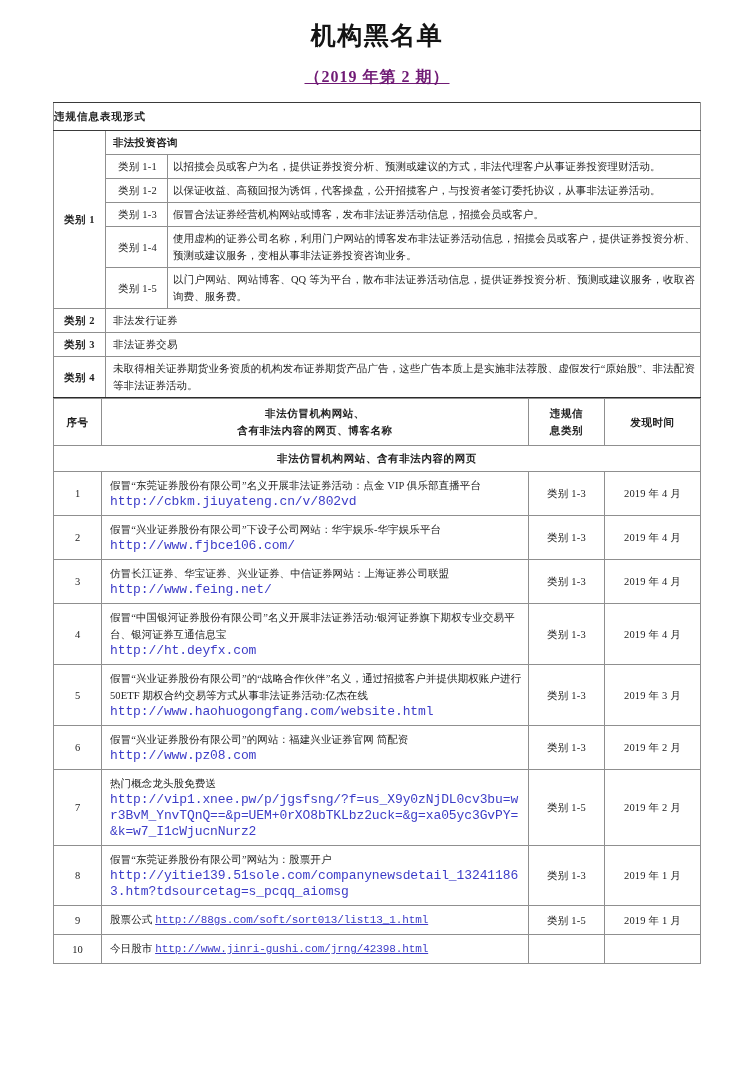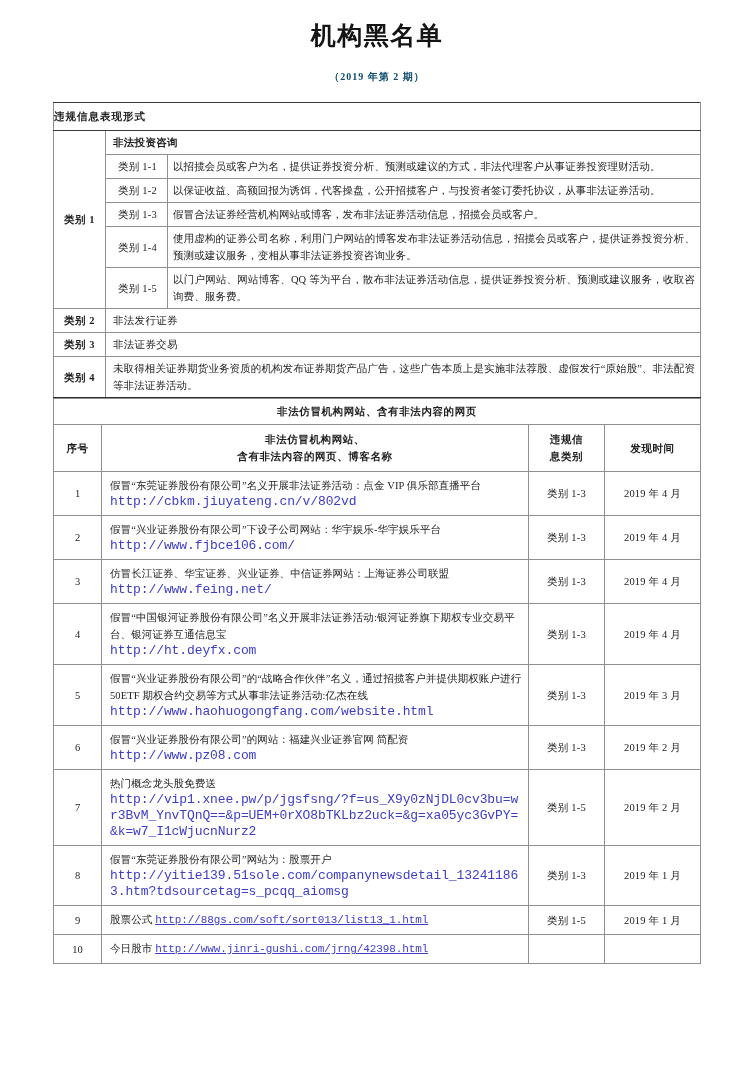--- a/index.html
+++ b/index.html
@@ -30,25 +30,26 @@
   }
   .title-line {
     font-size: 25px;
     font-weight: bold;
     letter-spacing: 1.5px;
     line-height: 44px;
     color: #141414;
     font-family: "Liberation Serif", "DejaVu Serif", serif;
   }
   .subtitle-line {
-    font-size: 10px;
+    font-size: 16px;
     font-weight: bold;
     letter-spacing: 1px;
     line-height: 38px;
-    color: #0c4a6e;
+    color: #701a75;
+    text-decoration: underline;
   }
 
   
   .table-wrap {
     width: 648px;
     margin: 6px auto 0 auto;
   }
   table.doc {
     border-collapse: collapse;
     width: 648px;
@@ -237,37 +238,37 @@
 
     <table class="doc" style="border-top:none;">
       <colgroup>
         <col style="width:48px">
         <col>
         <col style="width:76px">
         <col style="width:96px">
       </colgroup>
       <tbody>
         <tr>
-          <td class="band outer-l outer-r" colspan="4">非法仿冒机构网站、含有非法内容的网页</td>
-        </tr>
-
-        <tr>
           <td class="th2 outer-l">序号</td>
           <td class="th2">
             <span>非法仿冒机构网站、</span><br>
             <span>含有非法内容的网页、博客名称</span>
           </td>
           <td class="th2">
             <span>违规信</span><br>
             <span>息类别</span>
           </td>
           <td class="th2 outer-r">发现时间</td>
         </tr>
 
         <tr>
+          <td class="band outer-l outer-r" colspan="4">非法仿冒机构网站、含有非法内容的网页</td>
+        </tr>
+
+        <tr>
           <td class="col-no outer-l">1</td>
           <td class="site-cell">
             <span class="site-desc">假冒“东莞证券股份有限公司”名义开展非法证券活动：点金 VIP 俱乐部直播平台</span>
             <span class="url">http://cbkm.jiuyateng.cn/v/802vd</span>
           </td>
           <td class="col-type">类别 1-3</td>
           <td class="col-date outer-r">2019 年 4 月</td>
         </tr>
 
         <tr>

